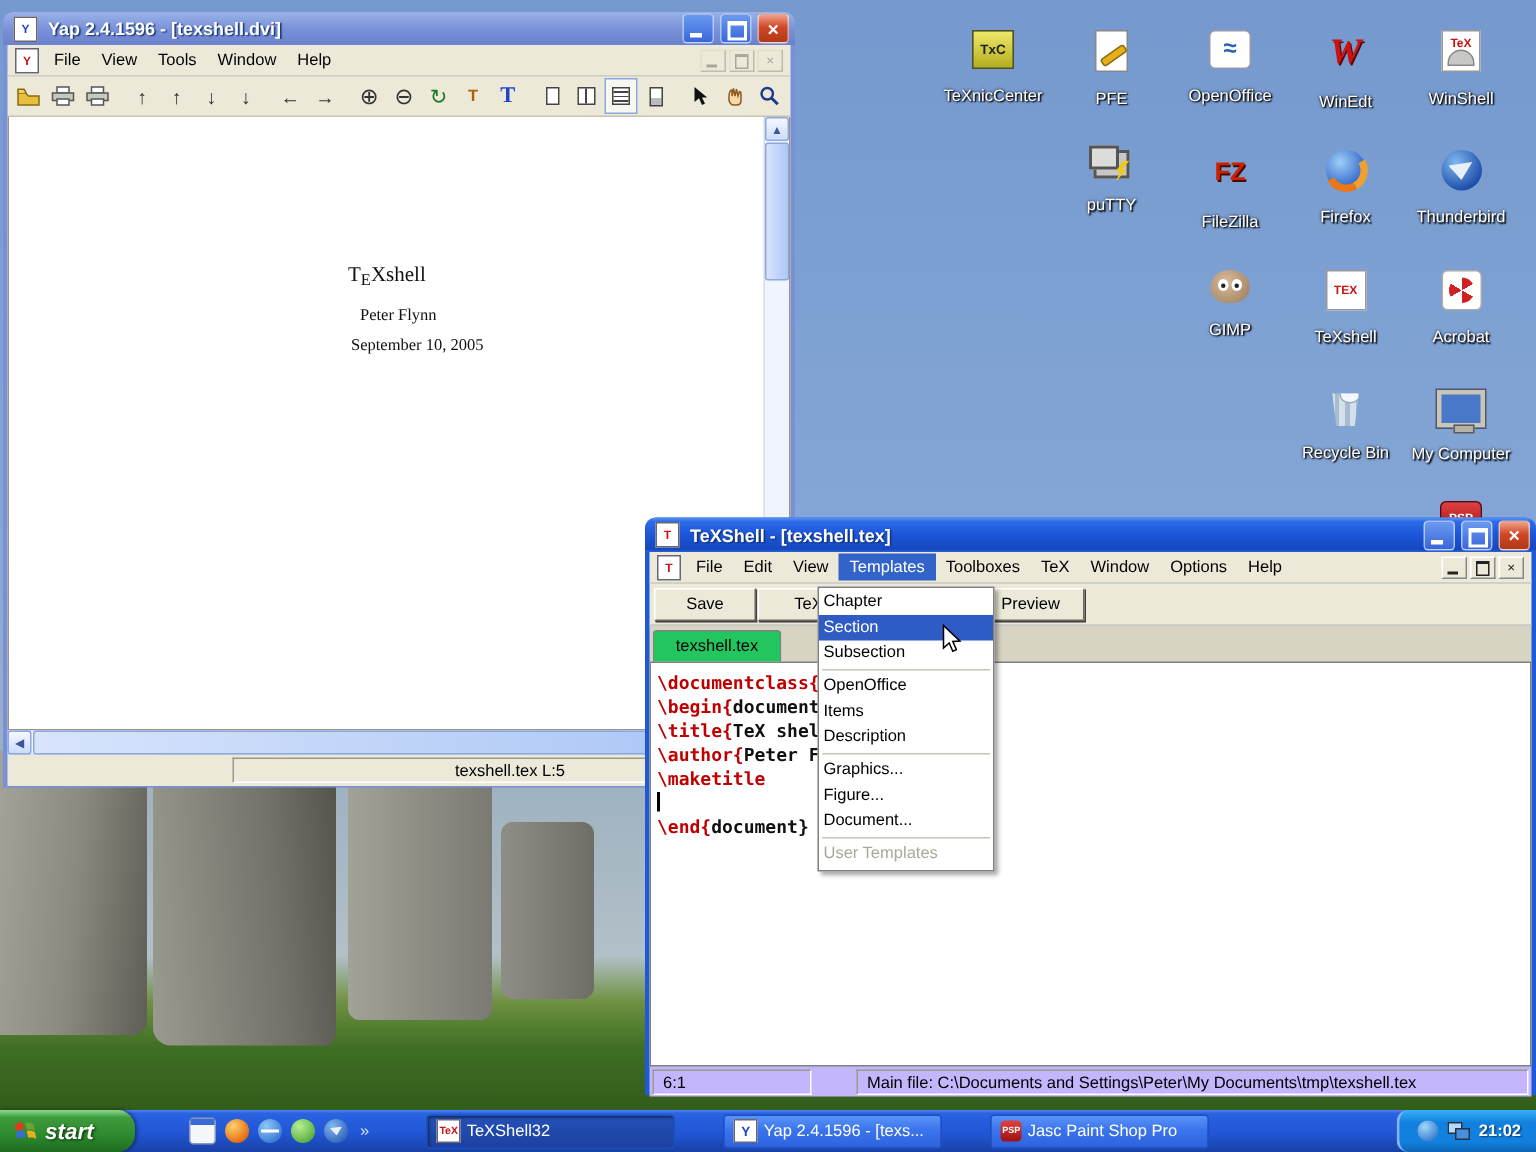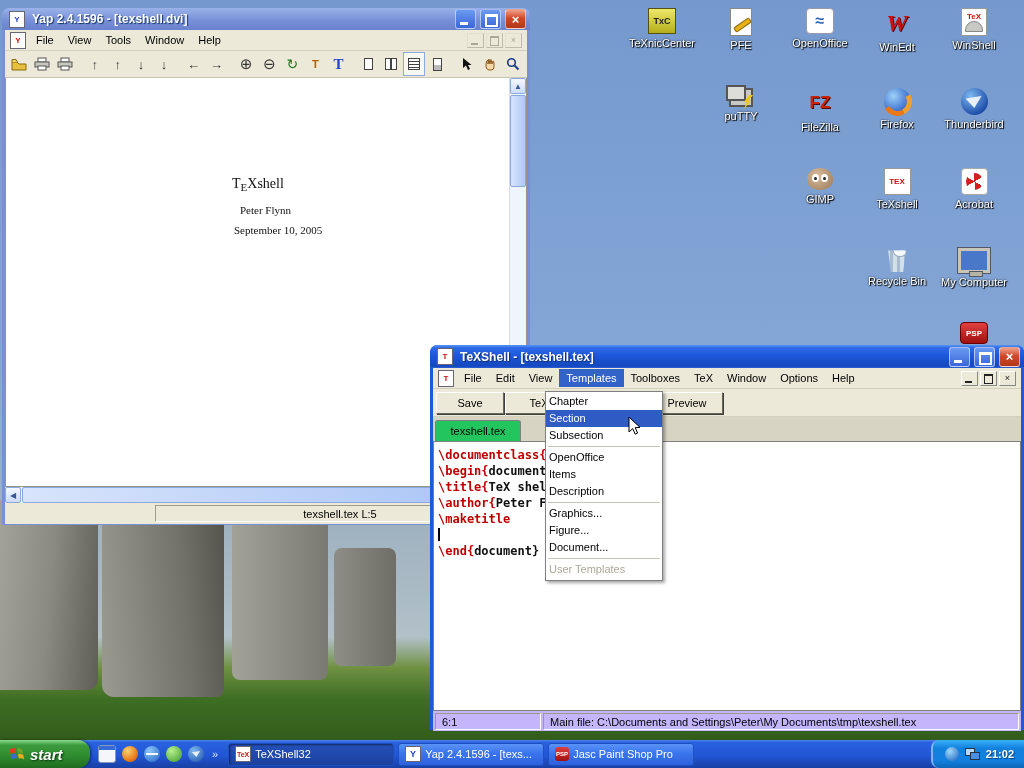--- a/index.html
+++ b/index.html
@@ -11,21 +11,21 @@
   .stone-a{left:-12px;top:500px;width:110px;height:190px;border-radius:6px 14px 10px 6px;
            background:linear-gradient(95deg,#A8A89E 0%,#8A8A80 55%,#5E5E56 100%);}
   .stone-b{left:102px;top:492px;width:122px;height:205px;border-radius:10px 8px 8px 12px;
            background:linear-gradient(85deg,#9A9A90 0%,#72726A 65%,#53534C 100%);}
   .stone-c{left:232px;top:500px;width:96px;height:180px;border-radius:8px;
            background:linear-gradient(90deg,#A2A298,#7A7A72);}
   .stone-d{left:334px;top:548px;width:62px;height:118px;border-radius:8px;
            background:linear-gradient(90deg,#8E8E86,#6E6E66);}
   
   .dicon{position:absolute;width:76px;z-index:2;text-align:center;cursor:default;}
-  .art{width:30px;height:30px;margin:0 auto;display:flex;align-items:center;justify-content:center;position:relative;}
+  .art{width:30px;height:30px;margin:12px auto;display:flex;align-items:center;justify-content:center;position:relative;}
   .dlabel{margin-top:3px;color:#fff;text-shadow:1px 1px 1px #000,0 0 2px #000;font-size:11px;line-height:12px;}
   .a-txc{background:linear-gradient(#EEE86A,#B4AE1C);border:1px solid #55500C;color:#222;font-weight:bold;font-size:9px;width:26px;height:24px;}
   .a-pfe{background:#fff;border:1px solid #888;width:20px;height:26px;}
   .a-pfe::after{content:"";position:absolute;left:2px;top:13px;width:17px;height:4px;background:#E8B018;border:1px solid #8A6A10;transform:rotate(-35deg);border-radius:2px;}
   .a-oo{background:#fff;border:1px solid #99A;border-radius:4px;color:#2A62B8;font-size:16px;font-weight:bold;width:26px;height:24px;}
   .a-winedt{color:#CC1111;font-family:"Liberation Serif",serif;font-style:italic;font-weight:bold;font-size:24px;text-shadow:1px 1px 0 #5A0606;}
   .a-winshell{background:#fff;border:1px solid #999;width:24px;height:26px;color:#CC1111;font-weight:bold;font-size:8px;flex-direction:column;}
   .a-winshell::after{content:"";width:16px;height:9px;background:#C8C8C4;border:1px solid #888;border-radius:9px 9px 0 0;}
   .a-putty{background:#C8C8C4;border:2px solid #555;width:20px;height:15px;}
   .a-putty::before{content:"";position:absolute;left:-5px;top:-5px;width:16px;height:12px;background:#DCDCD8;border:2px solid #555;}
@@ -104,32 +104,32 @@
   .push-btn{width:66px;height:20px;background:#ECE9D8;border:1px solid;border-color:#fff #6A675A #6A675A #fff;box-shadow:1px 1px 0 #404040;display:flex;align-items:center;justify-content:center;font-size:11px;color:#000;position:absolute;top:3px;}
   .btn-save{left:3px;} .btn-tex{left:72px;} .btn-preview{left:218px;width:70px;}
   .tabbar{height:24px;background:#D8D4C4;display:flex;align-items:flex-end;padding:0 2px;border-bottom:1px solid #808080;}
   .tab{width:84px;height:20px;background:#22c55e;border:1px solid #808080;border-bottom:none;border-radius:3px 3px 0 0;display:flex;align-items:center;justify-content:center;font-size:11px;}
   .editor{height:269px;background:#fff;border:1px solid #808080;border-top:none;box-sizing:border-box;padding:5px 4px;overflow:hidden;position:relative;}
   .eline{height:16px;line-height:16px;font-family:"DejaVu Sans Mono","Liberation Mono",monospace;font-size:12px;font-weight:bold;white-space:pre;}
   .cmd{color:#C00000;} .arg{color:#101010;}
   .caret{display:inline-block;width:2px;height:13px;background:#000;vertical-align:-2px;}
   .tex-status{height:19px;background:#c4b5fd;display:flex;align-items:center;gap:2px;padding:1px 2px 0;}
   .tex-status .p1{width:92px;justify-content:flex-start;}
-  .tex-status .p2{flex:1;justify-content:flex-start;white-space:nowrap;overflow:hidden;}
+  .tex-status .p2{flex:1;justify-content:flex-start;white-space:nowrap;overflow:hidden;margin-left:28px;}
   
   .popup{position:absolute;left:545px;top:391px;width:116px;background:#fff;border:1px solid #808080;box-shadow:2px 2px 3px rgba(0,0,0,.35);z-index:20;padding:1px 0 2px;}
   .mi{height:17px;line-height:17px;padding-left:3px;color:#000;}
   .mi.sel{background:#2F5BC4;color:#fff;}
   .mi.dis{color:#ACA899;}
   .msep{height:1px;background:#C8C4B8;margin:2px 2px;}
   
   .cursor{position:absolute;left:628px;top:416px;z-index:30;}
   
   .taskbar{position:absolute;left:0;bottom:0;width:1024px;height:28px;z-index:40;
-     background:linear-gradient(180deg,#4E86F4 0%,#2A62E0 8%,#2156D5 55%,#1941A5 100%);display:flex;align-items:center;}
+     background:linear-gradient(180deg,#4E86F4 0%,#2A62E0 8%,#2156D5 55%,#1941A5 100%);display:flex;align-items:center;gap:28px;}
   .startbtn{width:90px;height:28px;border-radius:0 12px 12px 0;display:flex;align-items:center;gap:4px;padding-left:8px;box-sizing:border-box;
      background:linear-gradient(180deg,#8ADB8A 0%,#3D9B3D 18%,#2E8A2E 60%,#1F6B1F 100%);box-shadow:1px 0 3px rgba(0,0,0,.5);}
   .startbtn span{color:#fff;font-weight:bold;font-style:italic;font-size:15px;text-shadow:1px 1px 2px #06340A;}
   .ql{display:flex;align-items:center;gap:6px;padding:0 6px 0 8px;}
   .qli{width:16px;height:16px;border-radius:3px;position:relative;}
   .q-desk{background:#F4F6FA;border:1px solid #8898B8;}
   .q-desk::before{content:"";position:absolute;left:0;top:0;right:0;height:4px;background:#3A6AD8;}
   .q-ff{border-radius:50%;background:radial-gradient(circle at 35% 30%,#FCD070,#E87818 65%,#B44A08);}
   .q-ie{border-radius:50%;background:radial-gradient(circle at 35% 30%,#8EC8F8,#2060C8);}
   .q-ie::before{content:"";position:absolute;left:2px;top:7px;right:2px;height:2px;background:#fff;}

